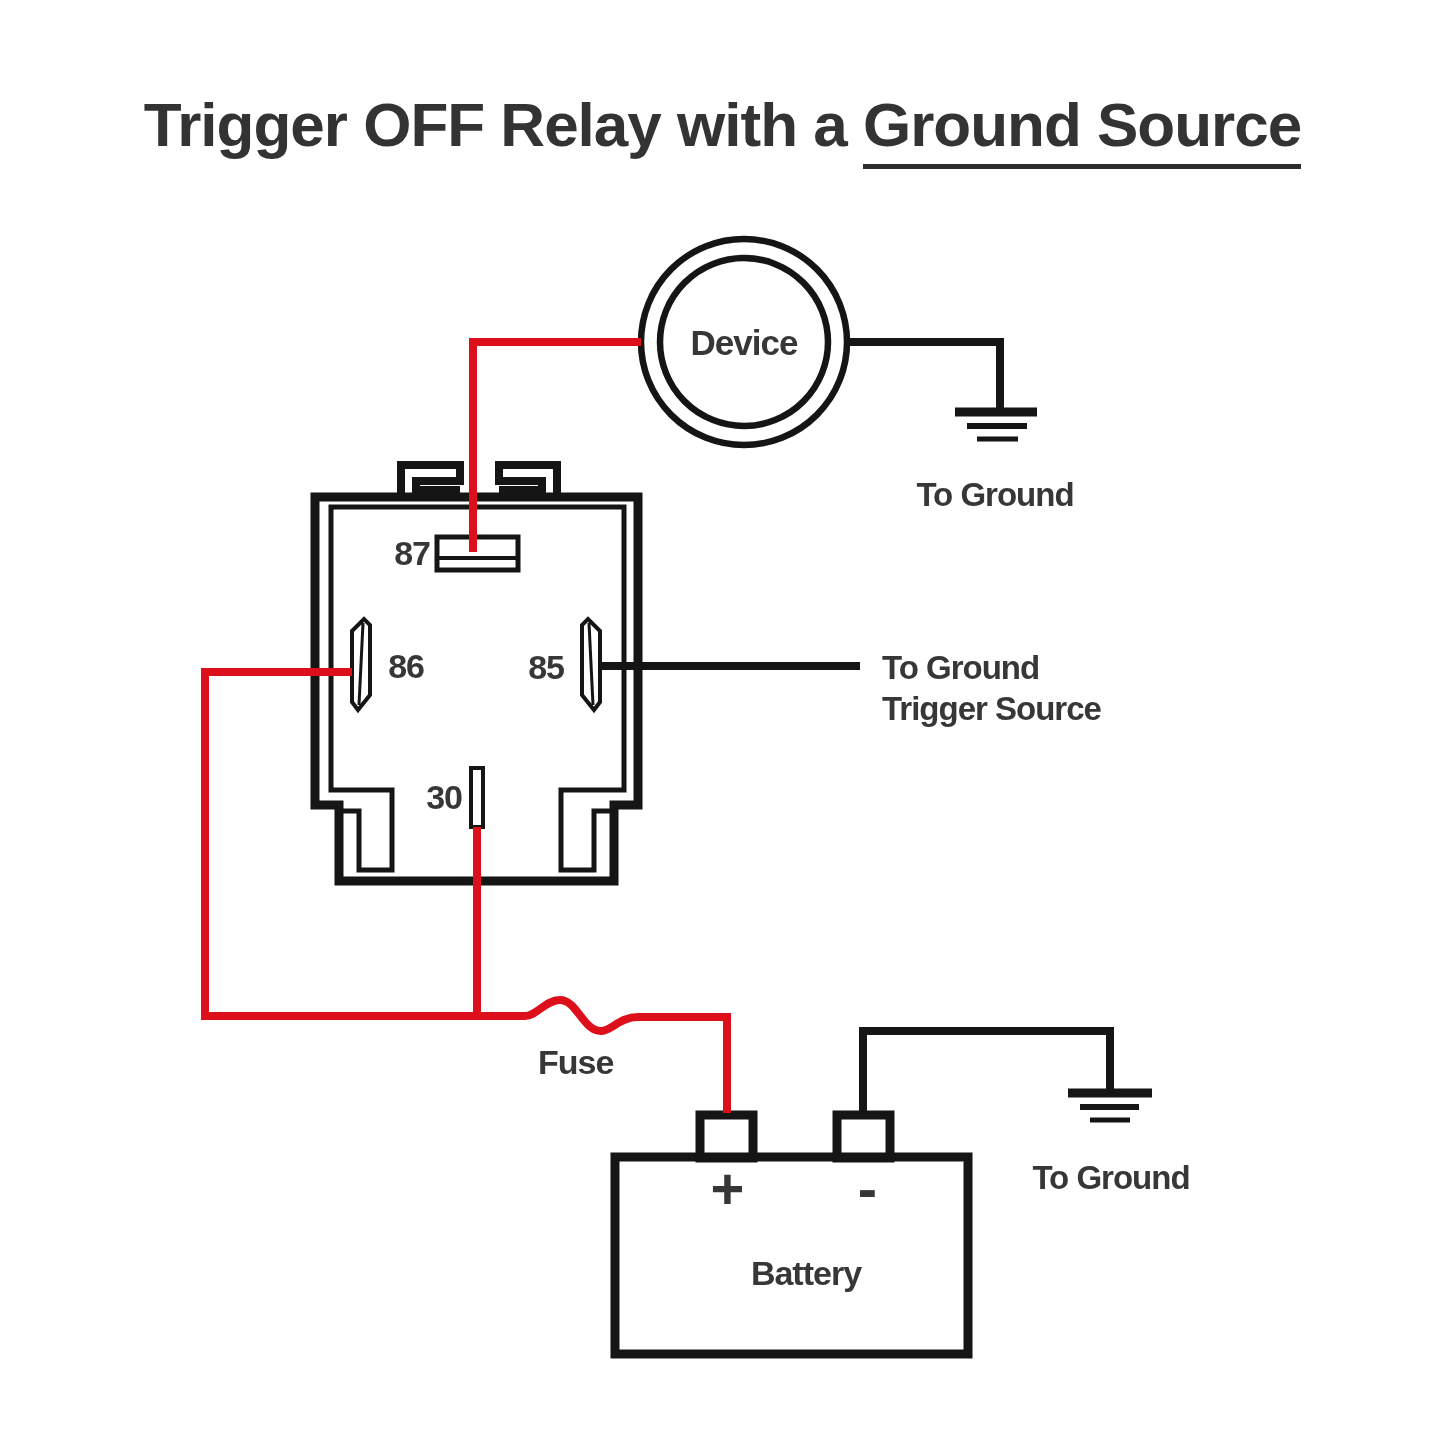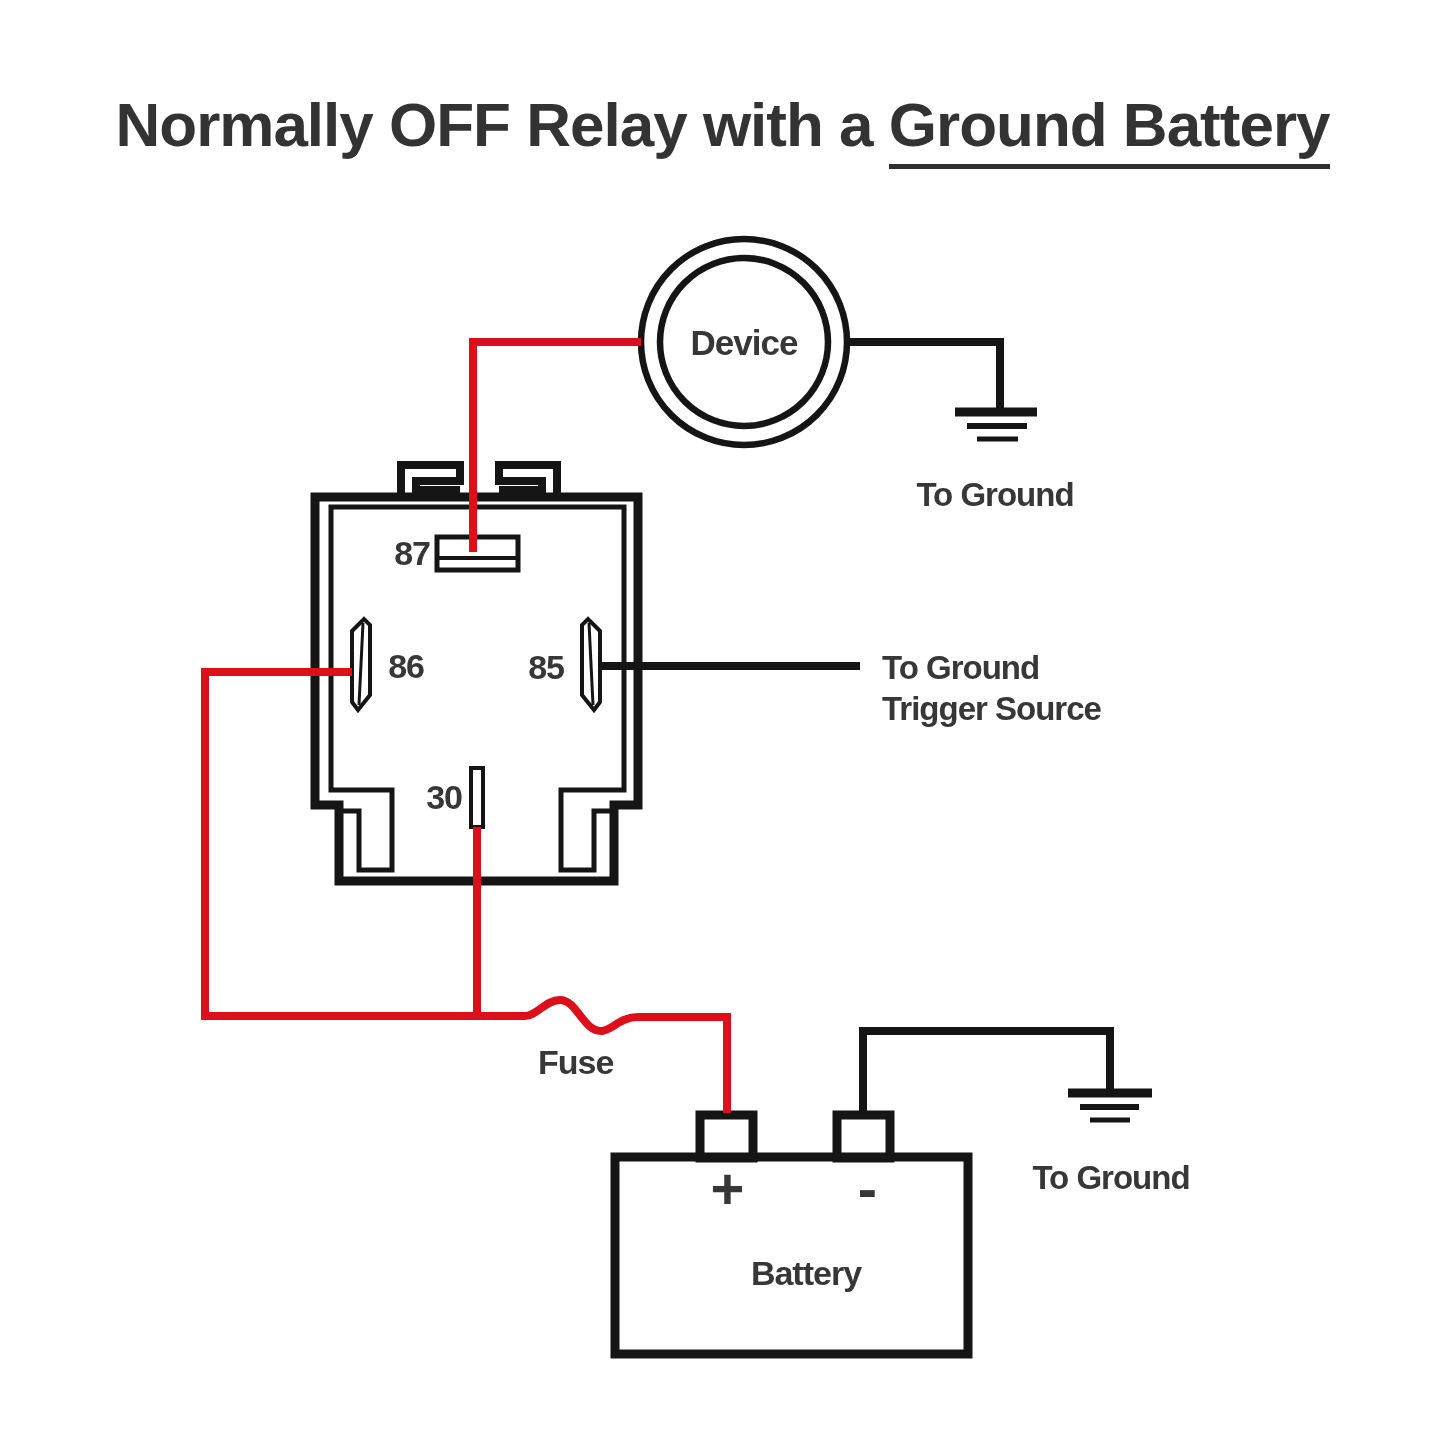--- a/index.html
+++ b/index.html
@@ -32,21 +32,21 @@
     font-family:"Liberation Sans", sans-serif;
     font-weight:bold;
     letter-spacing:-1px;
   }
 </style>
 </head>
 <body>
 
 <div class="canvas">
 
-  <div class="title"><span>Normally OFF Relay with a </span><span class="u">Ground Battery</span></div>
+  <div class="title"><span>Trigger OFF Relay with a </span><span class="u">Ground Source</span></div>
 
   <svg width="1445" height="1445" viewBox="0 0 1445 1445">
 
     <g>
 
       <path class="ink" stroke-width="9" d="M 315 497 H 638 V 805 H 614 V 881 H 339 V 805 H 315 Z"></path>
 
       <path class="ink" stroke-width="5" d="M 342 811 H 359 V 870 H 392 V 790 H 331 V 507 H 624 V 790 H 561 V 870 H 594 V 811 H 611"></path>
 
       <path class="ink" stroke-width="8" d="M 401 499 V 465 H 460 V 481 H 416 V 490 H 460"></path>

